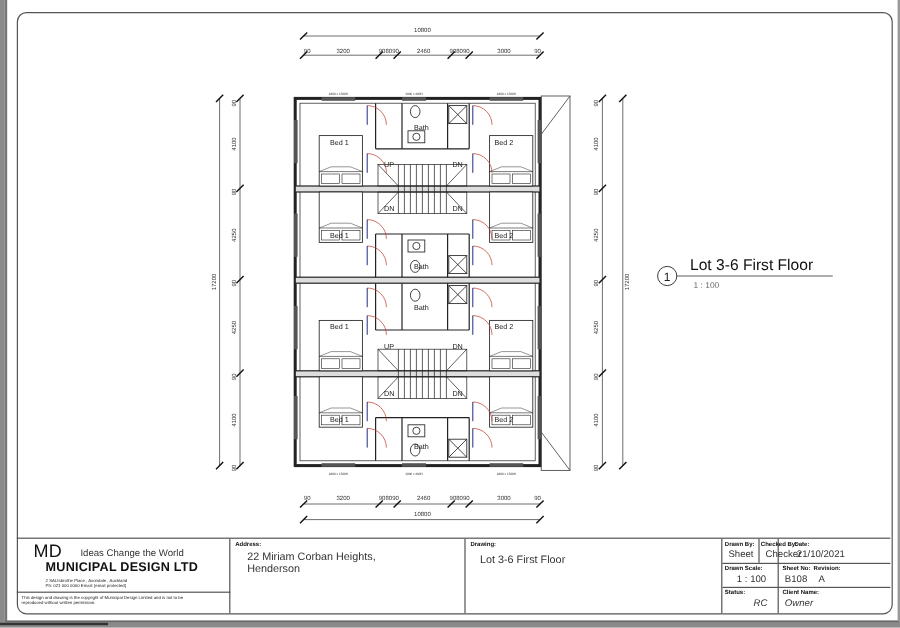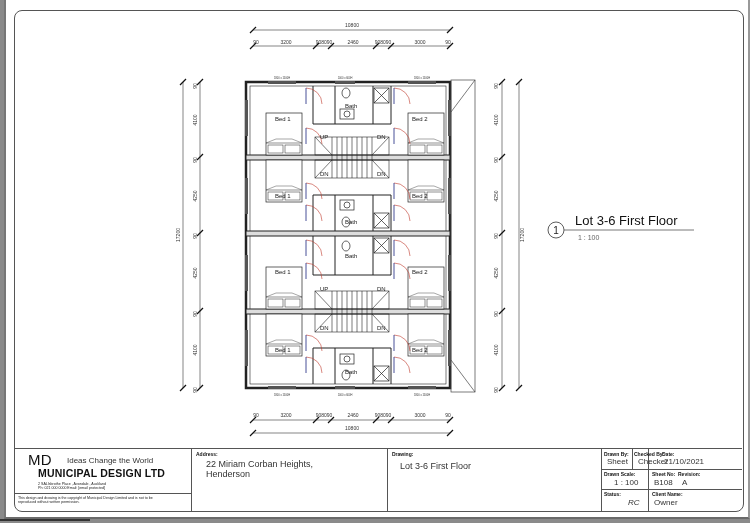--- a/index.html
+++ b/index.html
@@ -352,17 +352,17 @@
       <div class="val" style="left:62px;top:8px;font-size:8px;">21/10/2021</div>
       <div class="lbl" style="left:2px;top:22px;">Drawn Scale:</div>
       <div class="val" style="left:12px;top:29px;font-size:8px;">1 : 100</div>
       <div class="lbl" style="left:50px;top:22px;">Sheet No:</div>
       <div class="val" style="left:52px;top:29px;font-size:8px;text-align:right;">B108</div>
       <div class="lbl" style="left:76px;top:22px;">Revision:</div>
       <div class="val" style="left:80px;top:29px;font-size:8px;">A</div>
       <div class="lbl" style="left:2px;top:42px;">Status:</div>
       <div class="val" style="left:26px;top:49px;font-size:8px;font-style:italic;">RC</div>
       <div class="lbl" style="left:50px;top:42px;">Client Name:</div>
-      <div class="val" style="left:52px;top:49px;font-size:8px;">Owner</div>
+      <div class="val" style="left:52px;top:49px;font-size:8px;font-style:italic;">Owner</div>
     </div>
   </div>
 </div>
 <div class="bar"></div>
 
 </body></html>

